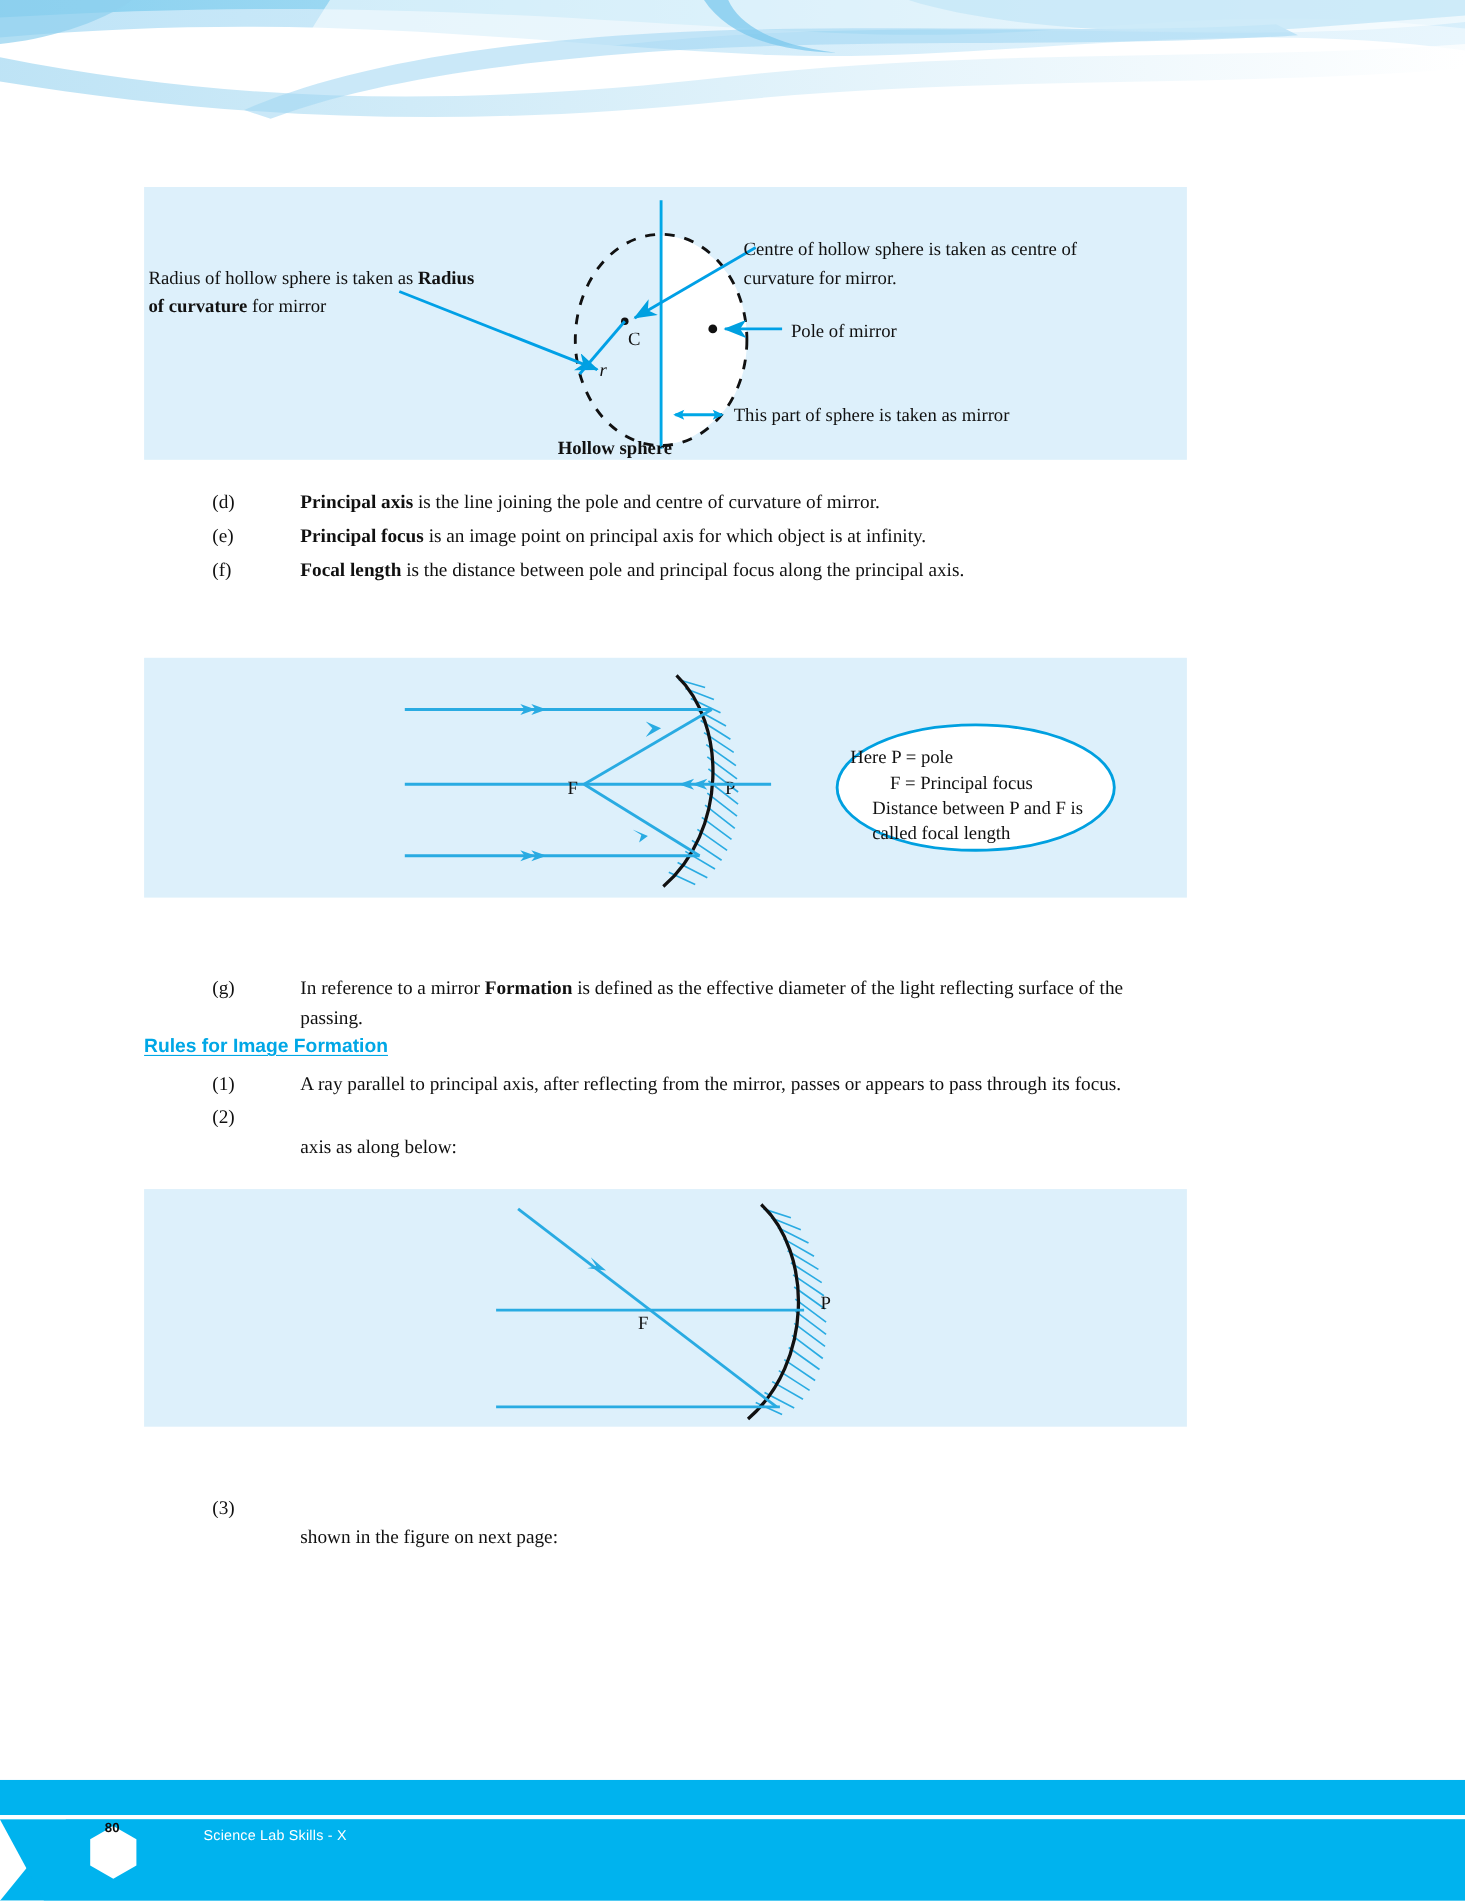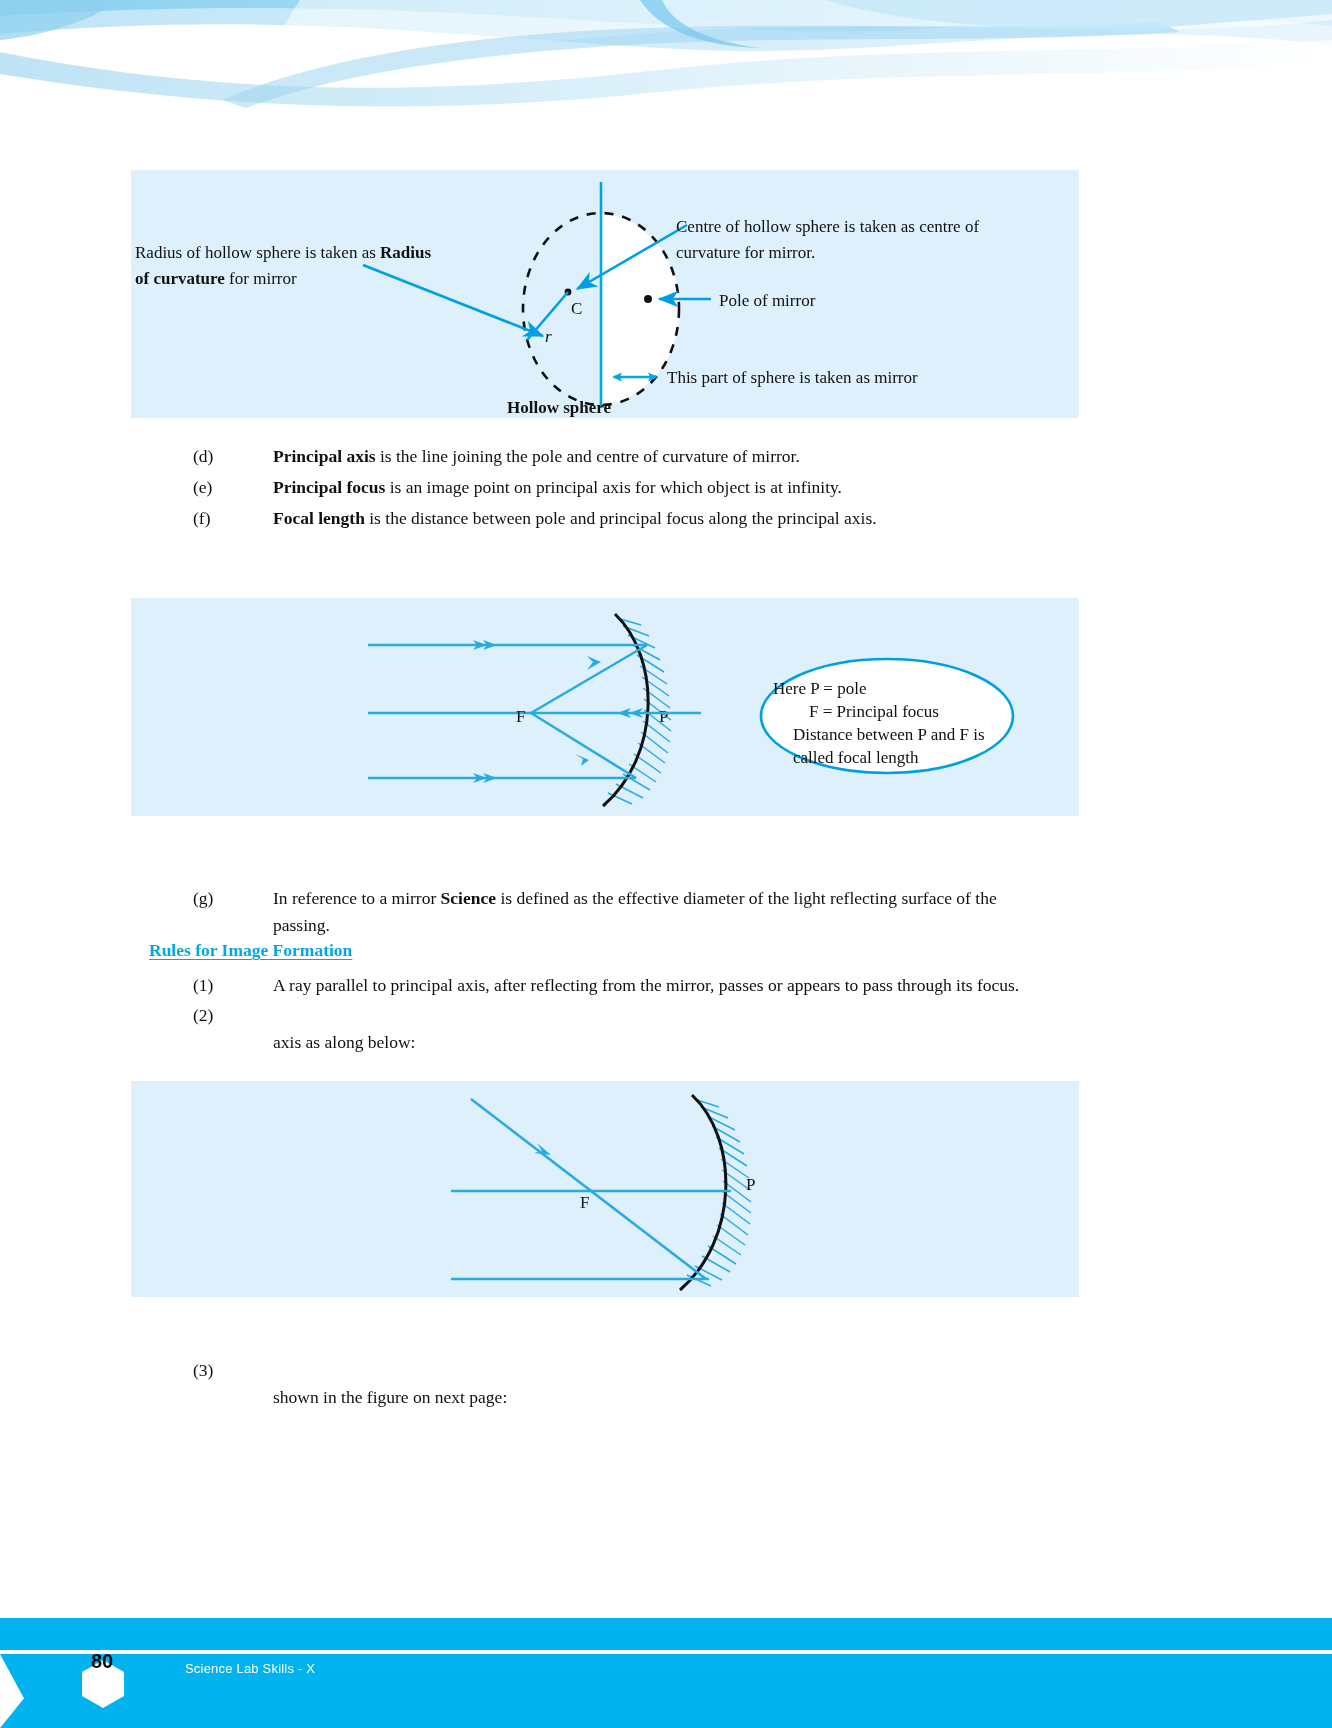--- a/index.html
+++ b/index.html
@@ -46,27 +46,26 @@
     text-align:left;
   }
   .para .body {
     margin-left:80px;
     display:block;
   }
   b, .b { font-weight:bold; }
 
   .section-head {
     position:absolute;
-    font-family:Liberation Serif, serif;
+    font-family:Liberation Sans, sans-serif;
     font-weight:bold;
     font-size:17.5px;
     color:#00a7e6;
     text-decoration:underline;
     text-underline-offset:3px;
-    margin-left:18px;
   }
 
   
   .footer-bar {
     position:absolute;
     left:0; bottom:0;
     width:1332px; height:110px;
   }
   .footer-text {
     position:absolute;
@@ -75,21 +74,21 @@
     font-size:13px;
     color:#ffffff;
     letter-spacing:.2px;
   }
   .page-num {
     position:absolute;
     left:77px; bottom:42px;
     width:50px; height:50px;
     display:flex; align-items:center; justify-content:center;
     font-family:"Liberation Sans", sans-serif;
-    font-size:20px;
+    font-size:12px;
     font-weight:bold;
     color:#0c0c0c;
     z-index:4;
   }
 
   
   .fig-txt {
     font-family:"Liberation Serif", serif;
     font-size:17px;
     fill:#111;
@@ -267,21 +266,21 @@
       <ellipse cx="756" cy="118" rx="126" ry="57" fill="#ffffff" stroke="#00a0e0" stroke-width="2.6"></ellipse>
       <text class="fig-txt" x="642" y="96">Here P = pole</text>
       <text class="fig-txt" x="678" y="119">F = Principal focus</text>
       <text class="fig-txt" x="662" y="142">Distance between P and F is</text>
       <text class="fig-txt" x="662" y="165">called focal length</text>
     </svg>
   </div>
 
   <div class="para" style="left:193px; top:885px; width:900px;">
     <span class="marker">(g)</span>
-    <span class="body"><span>In reference to a mirror </span><b>Science</b><span> is defined as the effective diameter of the light reflecting surface of the</span><br><span>passing.</span></span>
+    <span class="body"><span>In reference to a mirror </span><b>Formation</b><span> is defined as the effective diameter of the light reflecting surface of the</span><br><span>passing.</span></span>
   </div>
 
   <div class="section-head" style="left:131px; top:940px;">Rules for Image Formation</div>
 
   <div class="para" style="left:193px; top:972px; width:900px;">
     <span class="marker">(1)</span>
     <span class="body">A ray parallel to principal axis, after reflecting from the mirror, passes or appears to pass through its focus.</span>
   </div>
 
   <div class="para" style="left:193px; top:1002px; width:900px;">

